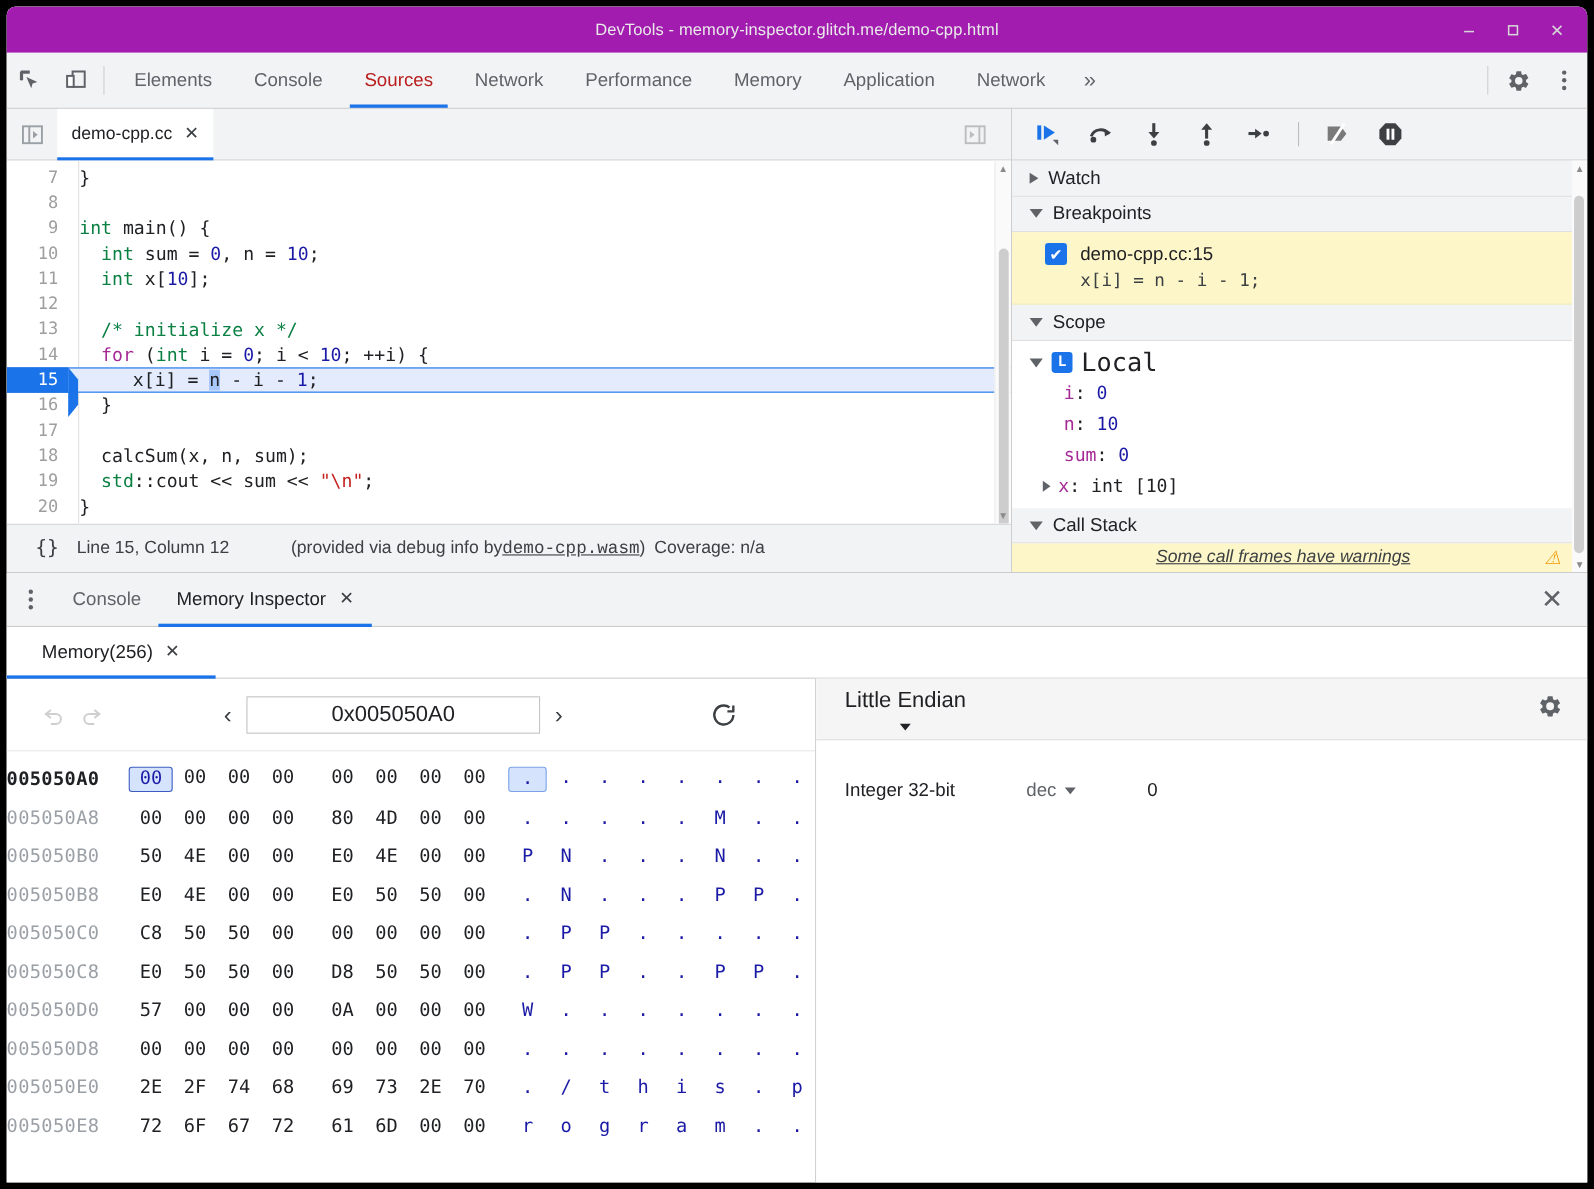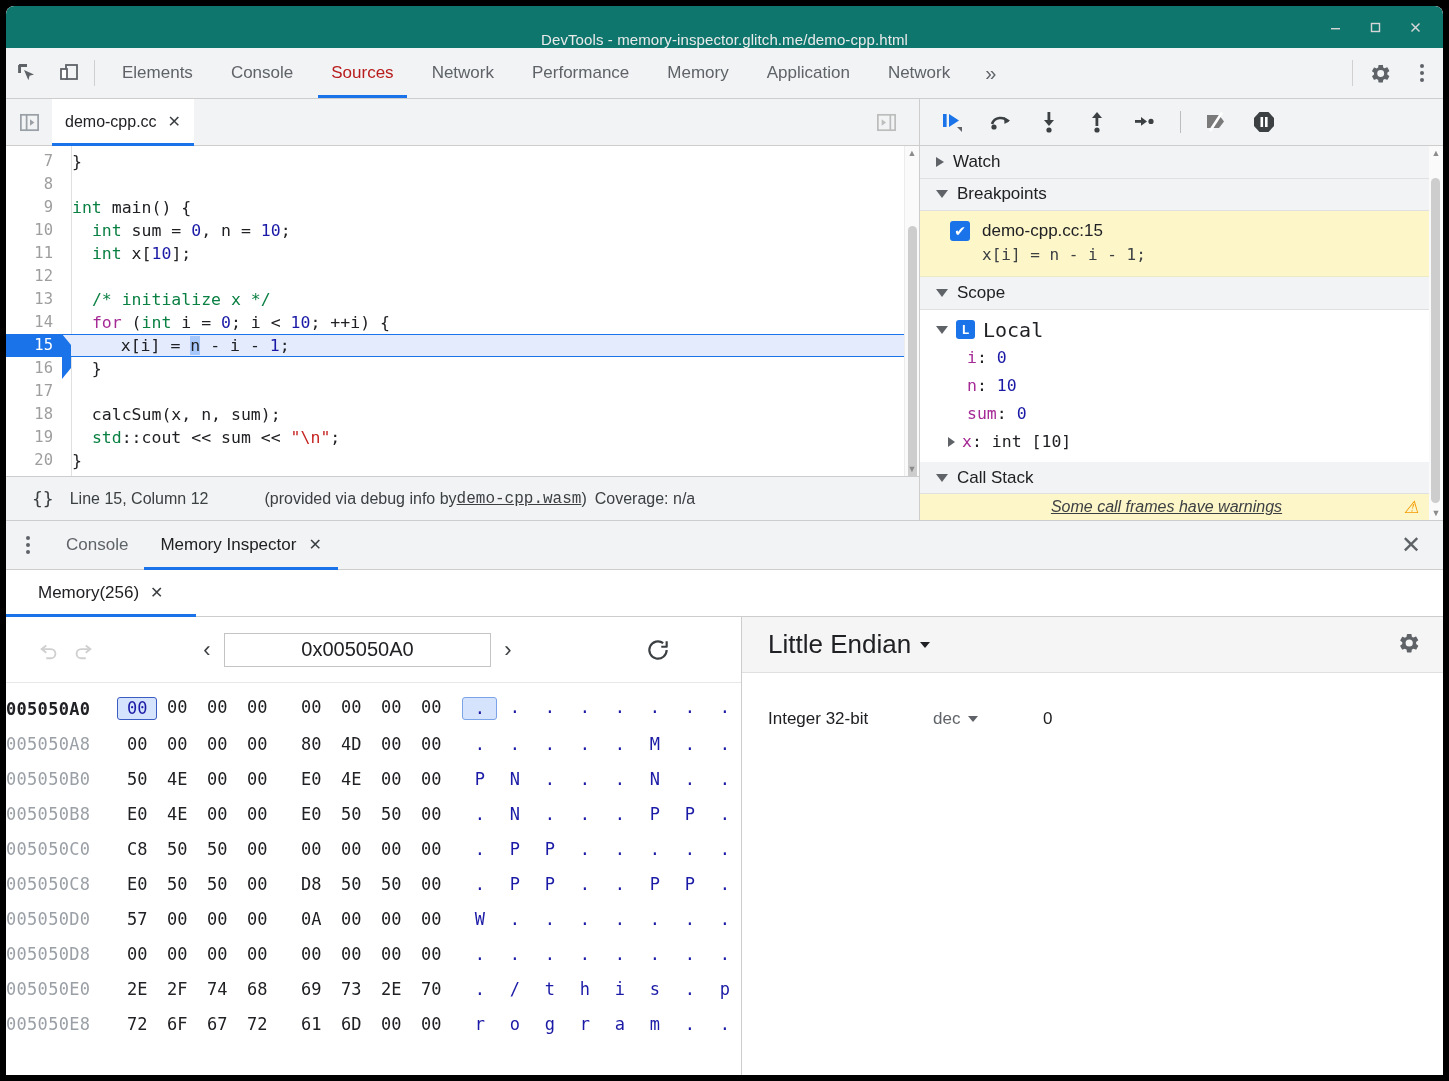--- a/index.html
+++ b/index.html
@@ -12,22 +12,22 @@
   .window {
     position: absolute; left: 6px; top: 6px;
     width: 1437px; height: 1069px;
     background: #fff;
     border-radius: 8px 8px 0 0;
     overflow: hidden;
     display: flex; flex-direction: column;
   }
   
   .titlebar {
-    height: 42px; background: #0f766e; color: #e8e8e8;
-    display: flex; align-items: flex-end; justify-content: center;
+    height: 42px; background: #a21caf; color: #e8e8e8;
+    display: flex; align-items: center; justify-content: center;
     position: relative; flex: 0 0 42px;
     border-radius: 8px 8px 0 0;
   }
   .titlebar .title { font-size: 15px; letter-spacing: .1px; color: #eaeaea; }
   .wincontrols { position: absolute; right: 8px; top: 0; height: 42px; display: flex; align-items: center; }
   .wincontrols .wb {
     width: 40px; height: 42px; display: flex; align-items: center; justify-content: center;
     color: #d6d6d6; font-size: 15px; line-height: 1;
   }
   .wincontrols .wb svg { display: block; }
@@ -153,21 +153,21 @@
     font-family: "DejaVu Sans Mono", monospace; font-size: 16px; color: #3c4043;
     padding-left: 62px; padding-top: 4px; white-space: pre;
   }
   .scope-body { background: #fff; padding: 6px 0 6px 0; }
   .scope-local { display: flex; align-items: center; gap: 8px; padding-left: 16px; height: 28px; }
   .badge-L {
     width: 19px; height: 19px; background: #1a73e8; color: #fff; border-radius: 3px;
     font-size: 13px; display: flex; align-items: center; justify-content: center;
     font-family: "DejaVu Sans Mono", monospace; font-weight: bold;
   }
-  .scope-local .lbl { font-family: "DejaVu Sans Mono", monospace; font-size: 20px; color: #202124; }
+  .scope-local .lbl { font-family: "DejaVu Sans Mono", monospace; font-size: 23px; color: #202124; }
   .var-row {
     font-family: "DejaVu Sans Mono", monospace; font-size: 16.5px; height: 28px;
     display: flex; align-items: center; padding-left: 47px; white-space: pre;
   }
   .var-row.expandable { padding-left: 28px; gap: 7px; }
   .var-name { color: #a52a96; }
   .var-val  { color: #1a1aa6; }
   .var-type { color: #202124; }
   .tri-sm { width: 0; height: 0; border-top: 5px solid transparent; border-bottom: 5px solid transparent; border-left: 7px solid #5f6368;}
   .cs-warn {
@@ -224,21 +224,21 @@
   }
   .hx-ascii { display: flex; padding-left: 11px; }
   .hx-a { width: 35px; text-align: center; color: #1a1aa6; }
   .hx-a.sel { background: #d5e3fd; border: 1px solid #7ba3e8; border-radius: 3px; line-height: 21px;}
   
   .mem-right { flex: 1; display: flex; flex-direction: column; background: #fff;}
   .vi-head {
     height: 56px; flex:0 0 56px; display: flex; align-items: center;
     padding: 0 22px 0 26px; border-bottom: 1px solid #e0e0e0; background:#f5f5f5;
   }
-  .vi-endian { font-size: 26px; color: #202124; display: flex; align-items: center; gap: 9px;}
+  .vi-endian { font-size: 20px; color: #202124; display: flex; align-items: center; gap: 9px; flex-direction: column;}
   .vi-gear { margin-left: auto; color: #5f6368; }
   .vi-rows { padding-top: 22px; }
   .vi-row { display: flex; align-items: flex-end; height: 34px; padding-left: 26px; font-size: 17px; color: #202124;}
   .vi-label { width: 165px; }
   .vi-mode { width: 110px; display: flex; align-items: center; gap: 8px; color: #5f6368;}
   .vi-val { color: #202124; }
   .caret-dn { width:0; height:0; border-left:5px solid transparent; border-right:5px solid transparent; border-top:6px solid currentColor;}
 </style>
 </head>
 <body>

